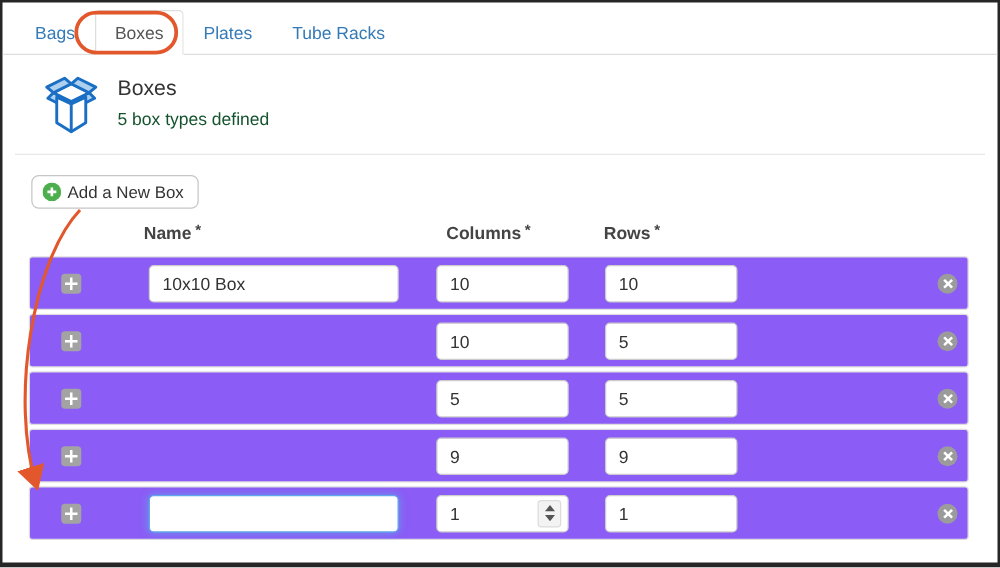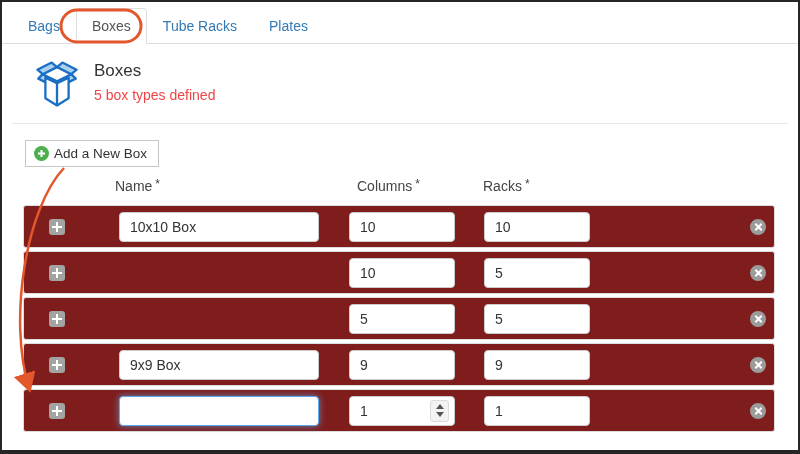--- a/index.html
+++ b/index.html
@@ -38,54 +38,54 @@
     background: #fff;
     border-color: #ddd;
     border-bottom-color: #fff;
   }
 
   
   .header { display: flex; align-items: flex-start; padding: 15px 10px 0 28px; }
   .header .icon-wrap { width: 54px; height: 50px; flex: 0 0 auto; }
   .header-text { margin-left: 10px; padding-top: 2px; }
   .page-title { font-size: 17px; color: #333; font-weight: 400; }
-  .page-subtitle { font-size: 14px; color: #ef4444; margin-top: 6px; }
+  .page-subtitle { font-size: 14px; color: #14532d; margin-top: 6px; }
 
   .divider { border: none; border-top: 1px solid #e8e8e8; margin: 14px 10px 0 10px; }
 
   
   .add-btn {
     display: inline-flex; align-items: center; gap: 5px;
     margin: 16px 0 0 23px;
     padding: 5px 11px 5px 8px;
     background: #fff;
     border: 1px solid #c6c6c6;
-    border-radius: 0;
+    border-radius: 6px;
     font-size: 13.5px;
     color: #333;
     cursor: pointer;
     font-family: "Liberation Sans", sans-serif;
   }
 
   
   .thead { position: relative; height: 20px; margin-top: 10px; }
-  .th { position: absolute; top: 0; font-size: 14px; font-weight: normal; color: #444; }
+  .th { position: absolute; top: 0; font-size: 14px; font-weight: bold; color: #444; }
   .th-name { left: 113px; }
   .th-cols { left: 355px; }
   .th-rows { left: 481px; }
   .req { margin-left: 3px; font-size: 12px; vertical-align: 3px; }
 
   .rows { margin: 8px 0 0 21px; width: 752px; }
   .row-panel {
     position: relative;
     height: 43px;
     border: 1px solid #ddd;
     border-radius: 3px;
     margin-bottom: 3px;
-    background: #7f1d1d;
+    background: #8b5cf6;
   }
 
   .handle {
     position: absolute; left: 25px; top: 50%;
     width: 16px; height: 16px;
     margin-top: -8px;
     background: #a3a3a3;
     border-radius: 3px;
     cursor: pointer;
   }
@@ -147,22 +147,22 @@
 </style>
 </head>
 <body>
 
 <div class="frame">
 
   
   <nav class="tabs">
     <a class="tab">Bags</a>
     <a class="tab active">Boxes</a>
+    <a class="tab">Plates</a>
     <a class="tab">Tube Racks</a>
-    <a class="tab">Plates</a>
   </nav>
 
   
   <div class="header">
     <span class="icon-wrap">
       <svg width="54" height="50" viewBox="0 0 60 56">
         <g stroke="#1a6fc4" stroke-width="2.6" stroke-linejoin="round">
 
           <path d="M14,17 L30,25 L25,30 L9,22 Z" fill="#aed0ef"></path>
           <path d="M46,17 L30,25 L35,30 L51,22 Z" fill="#aed0ef"></path>
@@ -196,21 +196,21 @@
 
   
   <div class="thead">
     <span class="th th-name">
       <span>Name</span><span class="req">*</span>
     </span>
     <span class="th th-cols">
       <span>Columns</span><span class="req">*</span>
     </span>
     <span class="th th-rows">
-      <span>Racks</span><span class="req">*</span>
+      <span>Rows</span><span class="req">*</span>
     </span>
   </div>
 
   
   <div class="rows">
 
     <div class="row-panel">
       <span class="handle"></span>
       <input class="txt name" value="10x10 Box" style="">
       <input class="txt cols" value="10" style="">
@@ -227,21 +227,20 @@
 
     <div class="row-panel">
       <span class="handle"></span>
       <input class="txt cols" value="5" style="">
       <input class="txt rws" value="5" style="">
       <span class="delete"></span>
     </div>
 
     <div class="row-panel">
       <span class="handle"></span>
-      <input class="txt name" value="9x9 Box" style="">
       <input class="txt cols" value="9" style="">
       <input class="txt rws" value="9" style="">
       <span class="delete"></span>
     </div>
 
     <div class="row-panel">
       <span class="handle"></span>
       <input class="txt name focused" value="" style="">
       <input class="txt cols" value="1" style="">
       <span class="spinner">

